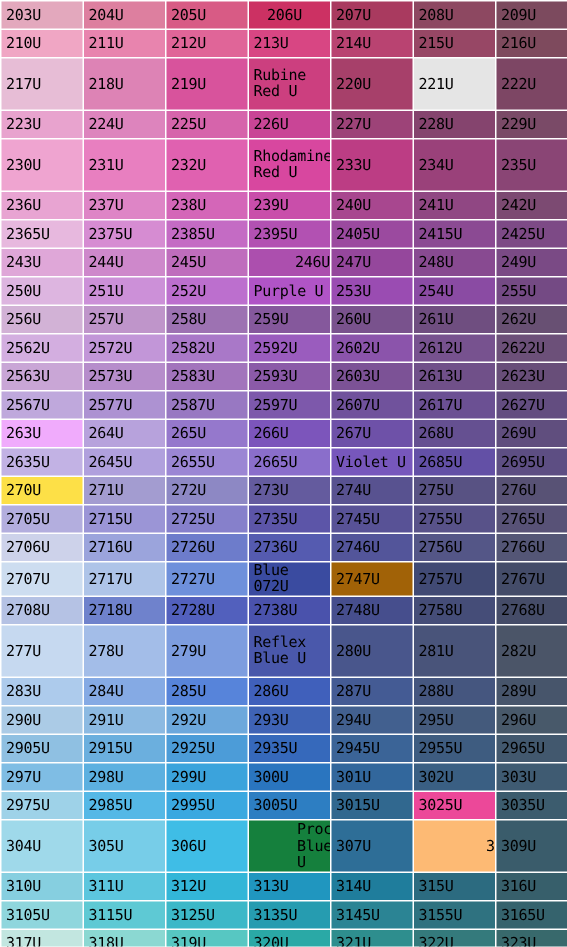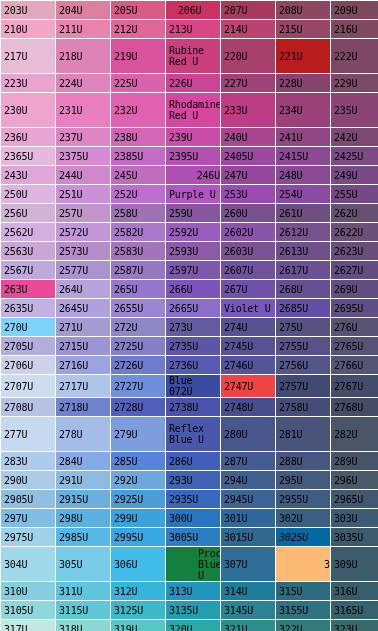--- a/index.html
+++ b/index.html
@@ -71,21 +71,21 @@
         <td style="background: rgb(151, 71, 101);"><span class="swatch-label">215U</span></td>
         <td style="background: rgb(126, 74, 93);"><span class="swatch-label">216U</span></td>
       </tr>
       <tr style="height: 34px;">
         <td style="background: rgb(231, 189, 214);"><span class="swatch-label">217U</span></td>
         <td style="background: rgb(221, 131, 181);"><span class="swatch-label">218U</span></td>
         <td style="background: rgb(216, 83, 156);"><span class="swatch-label">219U</span></td>
         <td style="background: rgb(204, 63, 127);"><span class="swatch-label">Rubine
 Red U</span></td>
         <td style="background: rgb(167, 64, 106);"><span class="swatch-label">220U</span></td>
-        <td style="background: #b91c1c;"><span class="swatch-label">221U</span></td>
+        <td style="background: #e5e5e5;"><span class="swatch-label">221U</span></td>
         <td style="background: rgb(125, 70, 100);"><span class="swatch-label">222U</span></td>
       </tr>
       <tr style="height: 18px;">
         <td style="background: rgb(232, 163, 206);"><span class="swatch-label">223U</span></td>
         <td style="background: rgb(221, 132, 189);"><span class="swatch-label">224U</span></td>
         <td style="background: rgb(214, 100, 171);"><span class="swatch-label">225U</span></td>
         <td style="background: rgb(201, 69, 150);"><span class="swatch-label">226U</span></td>
         <td style="background: rgb(157, 67, 120);"><span class="swatch-label">227U</span></td>
         <td style="background: rgb(133, 68, 110);"><span class="swatch-label">228U</span></td>
         <td style="background: rgb(122, 74, 103);"><span class="swatch-label">229U</span></td>
@@ -166,39 +166,39 @@
       <tr style="height: 18px;">
         <td style="background: rgb(191, 168, 220);"><span class="swatch-label">2567U</span></td>
         <td style="background: rgb(173, 146, 210);"><span class="swatch-label">2577U</span></td>
         <td style="background: rgb(152, 120, 194);"><span class="swatch-label">2587U</span></td>
         <td style="background: rgb(125, 88, 171);"><span class="swatch-label">2597U</span></td>
         <td style="background: rgb(112, 82, 156);"><span class="swatch-label">2607U</span></td>
         <td style="background: rgb(107, 80, 147);"><span class="swatch-label">2617U</span></td>
         <td style="background: rgb(99, 77, 128);"><span class="swatch-label">2627U</span></td>
       </tr>
       <tr style="height: 18px;">
-        <td style="background: #ec4899;"><span class="swatch-label">263U</span></td>
+        <td style="background: #f0abfc;"><span class="swatch-label">263U</span></td>
         <td style="background: rgb(183, 162, 220);"><span class="swatch-label">264U</span></td>
         <td style="background: rgb(149, 120, 204); margin-left: 44px;"><span class="swatch-label">265U</span></td>
         <td style="background: rgb(124, 85, 187);"><span class="swatch-label">266U</span></td>
         <td style="background: rgb(110, 81, 168);"><span class="swatch-label">267U</span></td>
         <td style="background: rgb(101, 80, 145);"><span class="swatch-label">268U</span></td>
         <td style="background: rgb(96, 78, 126);"><span class="swatch-label">269U</span></td>
       </tr>
       <tr style="height: 18px;">
         <td style="background: rgb(194, 178, 228);"><span class="swatch-label">2635U</span></td>
         <td style="background: rgb(176, 160, 221);"><span class="swatch-label">2645U</span></td>
         <td style="background: rgb(155, 134, 212);"><span class="swatch-label">2655U</span></td>
         <td style="background: rgb(138, 110, 203);"><span class="swatch-label">2665U</span></td>
         <td style="background: rgb(119, 87, 188);"><span class="swatch-label">Violet U</span></td>
         <td style="background: rgb(99, 80, 166);"><span class="swatch-label">2685U</span></td>
         <td style="background: rgb(93, 78, 131);"><span class="swatch-label">2695U</span></td>
       </tr>
       <tr style="height: 18px;">
-        <td style="background: #7dd3fc;"><span class="swatch-label">270U</span></td>
+        <td style="background: #fde047;"><span class="swatch-label">270U</span></td>
         <td style="background: rgb(163, 156, 208);"><span class="swatch-label">271U</span></td>
         <td style="background: rgb(141, 136, 196);"><span class="swatch-label">272U</span></td>
         <td style="background: rgb(100, 91, 158);"><span class="swatch-label">273U</span></td>
         <td style="background: rgb(88, 82, 144);"><span class="swatch-label">274U</span></td>
         <td style="background: rgb(88, 82, 131);"><span class="swatch-label">275U</span></td>
         <td style="background: rgb(88, 82, 117);"><span class="swatch-label">276U</span></td>
       </tr>
       <tr style="height: 18px;">
         <td style="background: rgb(179, 174, 222);"><span class="swatch-label">2705U</span></td>
         <td style="background: rgb(155, 149, 214);"><span class="swatch-label">2715U</span></td>
@@ -215,21 +215,21 @@
         <td style="background: rgb(85, 91, 176);"><span class="swatch-label">2736U</span></td>
         <td style="background: rgb(83, 85, 154);"><span class="swatch-label">2746U</span></td>
         <td style="background: rgb(84, 86, 135);"><span class="swatch-label">2756U</span></td>
         <td style="background: rgb(84, 86, 118);"><span class="swatch-label">2766U</span></td>
       </tr>
       <tr style="height: 18px;">
         <td style="background: rgb(205, 221, 240);"><span class="swatch-label">2707U</span></td>
         <td style="background: rgb(174, 196, 232);"><span class="swatch-label">2717U</span></td>
         <td style="background: rgb(110, 144, 219);"><span class="swatch-label">2727U</span></td>
         <td style="background: rgb(58, 75, 160);"><span class="swatch-label">Blue 072U</span></td>
-        <td style="background: #ef4444;"><span class="swatch-label">2747U</span></td>
+        <td style="background: #a16207;"><span class="swatch-label">2747U</span></td>
         <td style="background: rgb(65, 74, 116);"><span class="swatch-label">2757U</span></td>
         <td style="background: rgb(68, 76, 105);"><span class="swatch-label">2767U</span></td>
       </tr>
       <tr style="height: 18px;">
         <td style="background: rgb(181, 194, 228);"><span class="swatch-label">2708U</span></td>
         <td style="background: rgb(111, 130, 204);"><span class="swatch-label">2718U</span></td>
         <td style="background: rgb(82, 96, 189);"><span class="swatch-label">2728U</span></td>
         <td style="background: rgb(74, 82, 172);"><span class="swatch-label">2738U</span></td>
         <td style="background: rgb(70, 78, 141);"><span class="swatch-label">2748U</span></td>
         <td style="background: rgb(69, 77, 120);"><span class="swatch-label">2758U</span></td>
@@ -280,21 +280,21 @@
         <td style="background: rgb(50, 103, 156);"><span class="swatch-label">301U</span></td>
         <td style="background: rgb(58, 95, 131);"><span class="swatch-label">302U</span></td>
         <td style="background: rgb(63, 91, 114);"><span class="swatch-label">303U</span></td>
       </tr>
       <tr style="height: 18px;">
         <td style="background: rgb(158, 210, 232);"><span class="swatch-label">2975U</span></td>
         <td style="background: rgb(85, 184, 230);"><span class="swatch-label">2985U</span></td>
         <td style="background: rgb(58, 168, 224);"><span class="swatch-label">2995U</span></td>
         <td style="background: rgb(45, 126, 194);"><span class="swatch-label">3005U</span></td>
         <td style="background: rgb(49, 104, 143);"><span class="swatch-label">3015U</span></td>
-        <td style="background: #0369a1; font-style: italic;"><span class="swatch-label">3025U</span></td>
+        <td style="background: #ec4899;"><span class="swatch-label">3025U</span></td>
         <td style="background: rgb(60, 92, 110);"><span class="swatch-label">3035U</span></td>
       </tr>
       <tr style="height: 34px;">
         <td style="background: rgb(159, 217, 234);"><span class="swatch-label">304U</span></td>
         <td style="background: rgb(119, 205, 232);"><span class="swatch-label">305U</span></td>
         <td style="background: rgb(63, 189, 230);"><span class="swatch-label">306U</span></td>
         <td style="background: #15803d; padding-left: 32px;"><span class="swatch-label">Process
 Blue U</span></td>
         <td style="background: rgb(46, 110, 151);"><span class="swatch-label">307U</span></td>
         <td style="background: #fdba74; padding-left: 48px;"><span class="swatch-label">308U</span></td>

